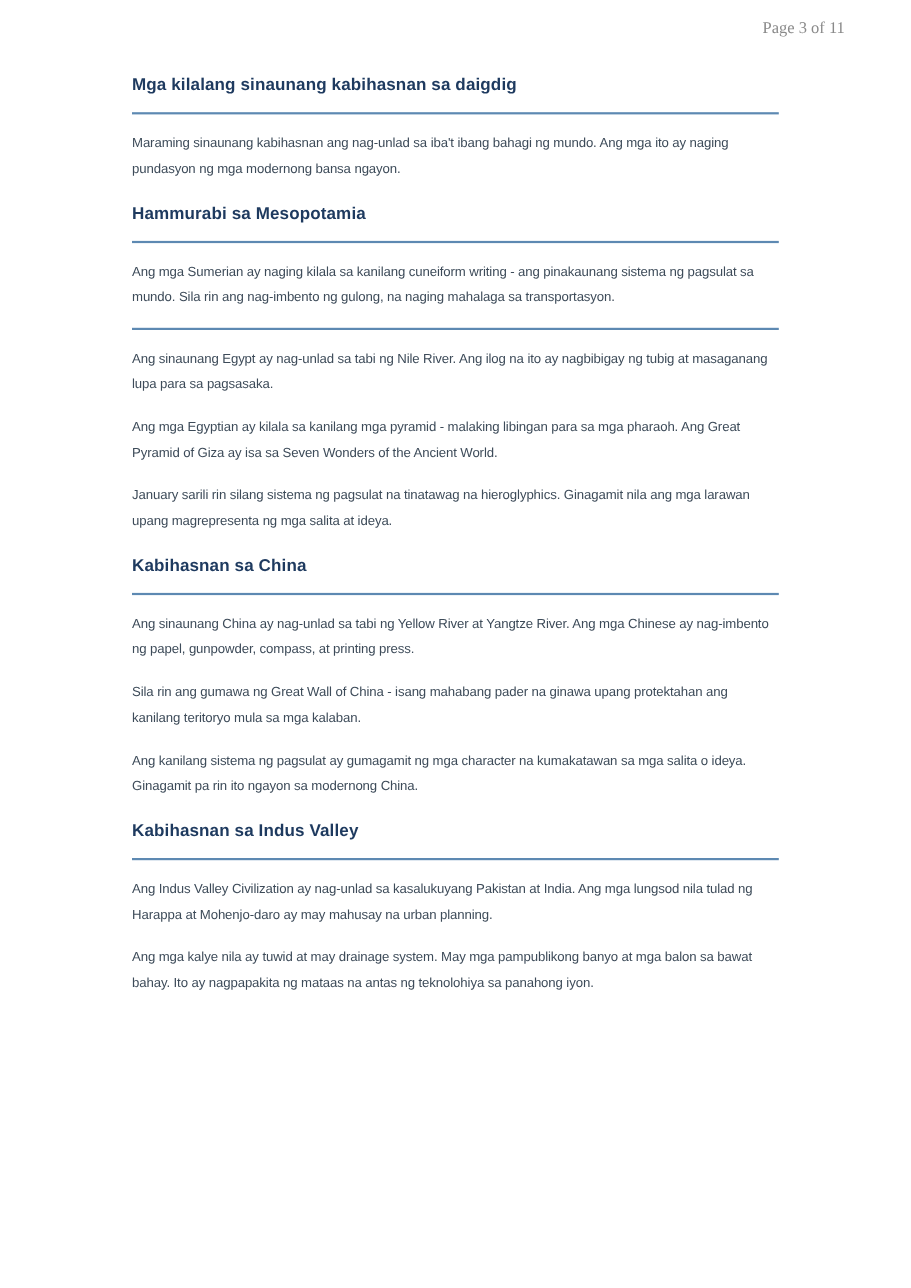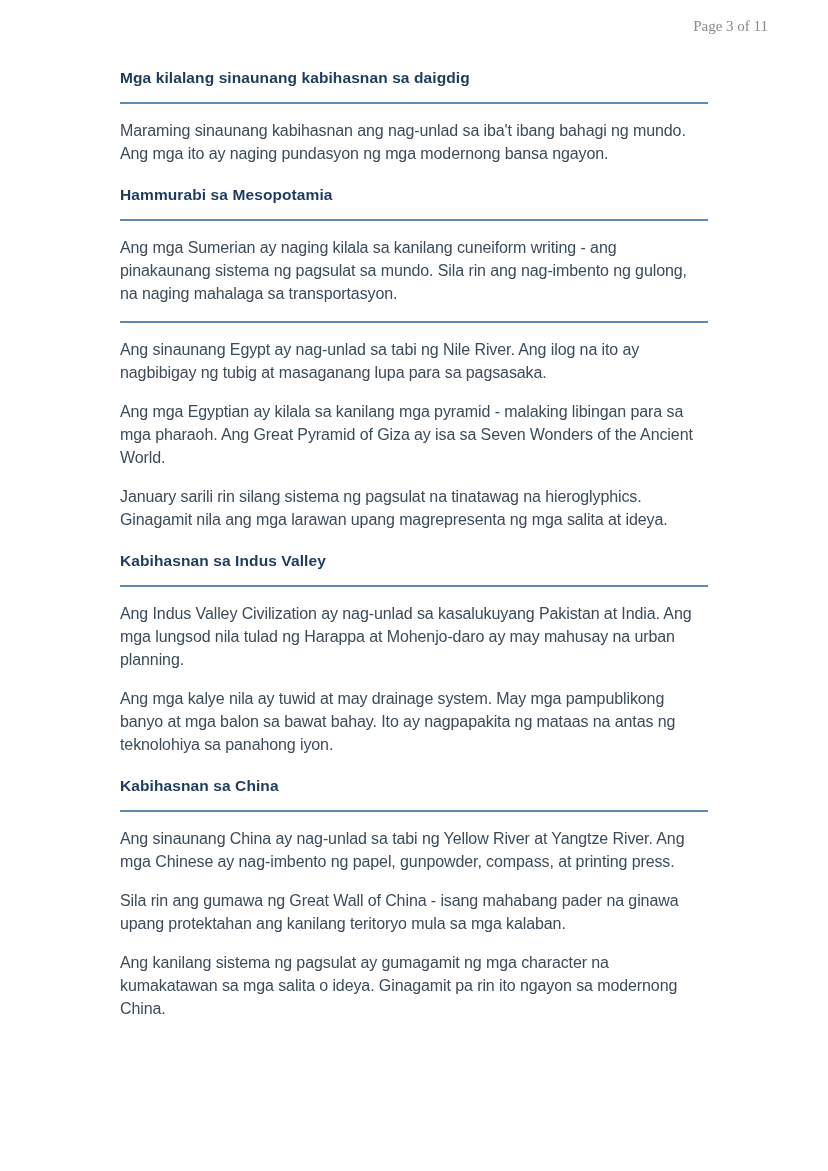--- a/index.html
+++ b/index.html
@@ -39,21 +39,21 @@
     color:var(--heading);
     letter-spacing:0.1px;
   }
   .section:first-child h2{ margin-top:10px; }
   .rule{
     height:2px;
     background:var(--rule);
     margin:14px 0 15px 0;
   }
   .section p{
-    font-size:16px;
+    font-size:12px;
     line-height:23px;
     margin:0 0 16px 0;
     color:var(--body);
     letter-spacing:-0.1px;
   }
   .footer-brand{
     position:absolute;
     top:1126px;
     left:0;
     width:100%;
@@ -86,31 +86,31 @@
     </section>
 
     <section class="section">
       <div class="rule"></div>
       <p>Ang sinaunang Egypt ay nag-unlad sa tabi ng Nile River. Ang ilog na ito ay nagbibigay ng tubig at masaganang lupa para sa pagsasaka.</p>
       <p>Ang mga Egyptian ay kilala sa kanilang mga pyramid - malaking libingan para sa mga pharaoh. Ang Great Pyramid of Giza ay isa sa Seven Wonders of the Ancient World.</p>
       <p>January sarili rin silang sistema ng pagsulat na tinatawag na hieroglyphics. Ginagamit nila ang mga larawan upang magrepresenta ng mga salita at ideya.</p>
     </section>
 
     <section class="section">
-      <h2>Kabihasnan sa Indus Valley</h2>
-      <div class="rule"></div>
-      <p>Ang Indus Valley Civilization ay nag-unlad sa kasalukuyang Pakistan at India. Ang mga lungsod nila tulad ng Harappa at Mohenjo-daro ay may mahusay na urban planning.</p>
-      <p>Ang mga kalye nila ay tuwid at may drainage system. May mga pampublikong banyo at mga balon sa bawat bahay. Ito ay nagpapakita ng mataas na antas ng teknolohiya sa panahong iyon.</p>
-    </section>
-
-    <section class="section">
       <h2>Kabihasnan sa China</h2>
       <div class="rule"></div>
       <p>Ang sinaunang China ay nag-unlad sa tabi ng Yellow River at Yangtze River. Ang mga Chinese ay nag-imbento ng papel, gunpowder, compass, at printing press.</p>
       <p>Sila rin ang gumawa ng Great Wall of China - isang mahabang pader na ginawa upang protektahan ang kanilang teritoryo mula sa mga kalaban.</p>
       <p>Ang kanilang sistema ng pagsulat ay gumagamit ng mga character na kumakatawan sa mga salita o ideya. Ginagamit pa rin ito ngayon sa modernong China.</p>
+    </section>
+
+    <section class="section">
+      <h2>Kabihasnan sa Indus Valley</h2>
+      <div class="rule"></div>
+      <p>Ang Indus Valley Civilization ay nag-unlad sa kasalukuyang Pakistan at India. Ang mga lungsod nila tulad ng Harappa at Mohenjo-daro ay may mahusay na urban planning.</p>
+      <p>Ang mga kalye nila ay tuwid at may drainage system. May mga pampublikong banyo at mga balon sa bawat bahay. Ito ay nagpapakita ng mataas na antas ng teknolohiya sa panahong iyon.</p>
     </section>
 
   </main>
 
   <div class="footer-brand">Knowunity</div>
 
 </div>
 
 </body></html>

